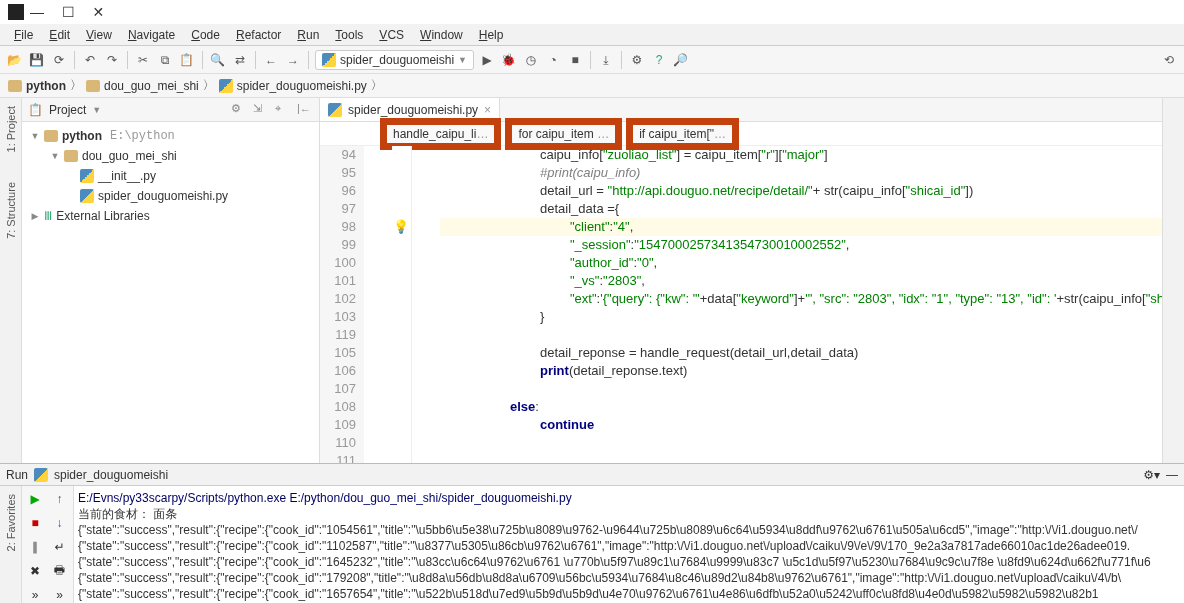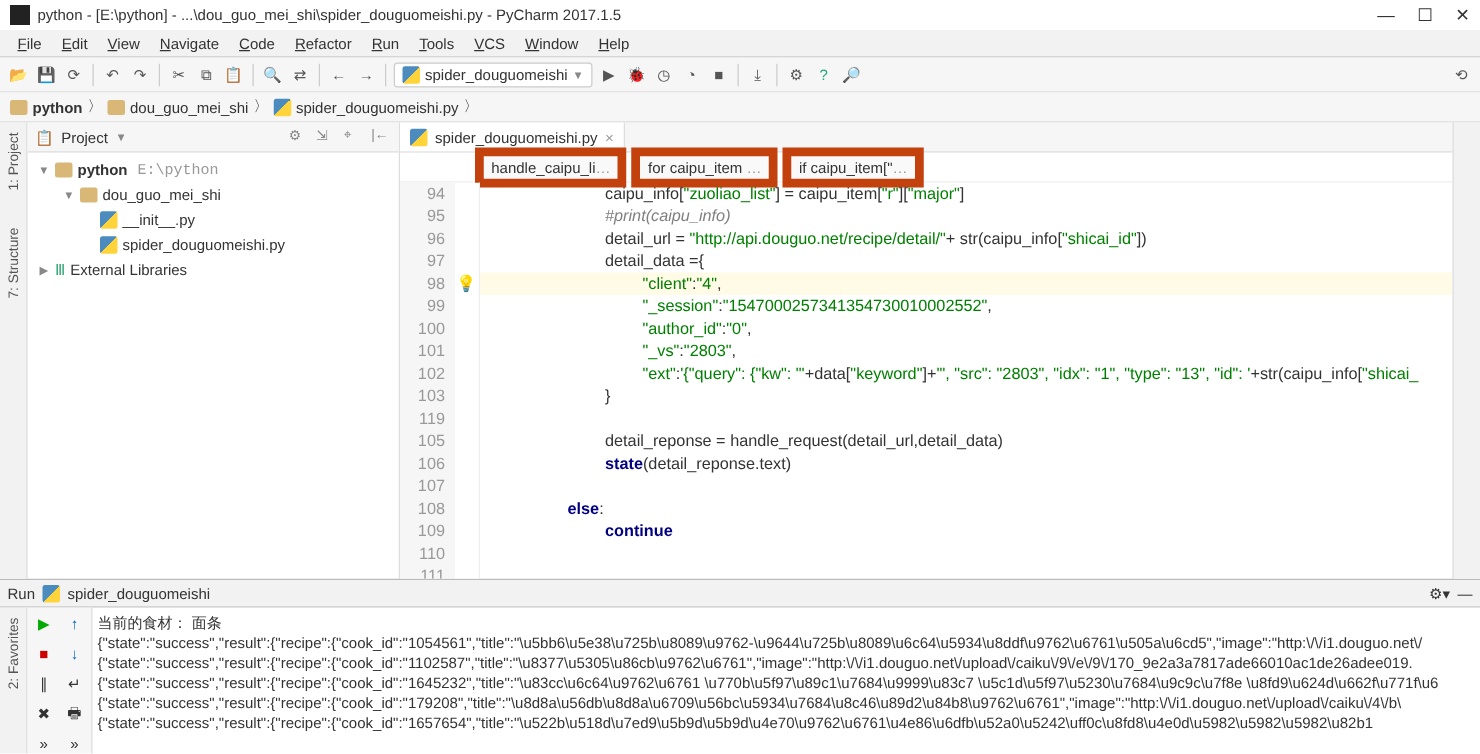--- a/index.html
+++ b/index.html
@@ -32,21 +32,21 @@
 .treeitem .caret { width: 10px; color: #888; font-size: 9px; text-align: center; }
 .treeitem .name { white-space: nowrap; }
 .treeitem .path { color: #999; margin-left: 4px; font-family: Liberation Mono, monospace; }
 .editor { flex: 1; display: flex; flex-direction: column; overflow: hidden; }
 .tabs { height: 24px; display: flex; align-items: center; border-bottom: 1px solid #ddd; background: #f6f6f6; }
 .tab { display: flex; align-items: center; gap: 6px; padding: 0 8px; height: 100%; background: #fff; border-right: 1px solid #ddd; }
 .tab .close { color: #999; }
 .breadcrumb2 { height: 24px; display: flex; align-items: center; padding-left: 60px; gap: 4px; border-bottom: 1px solid #eee; font-family: Consolas, monospace; font-size: 12px; }
 .bc { padding: 2px 6px; border: 7px solid #c2410c; background: #f9f9f9; }
 .bc .ell { color: #999; }
-.codewrap { flex: 1; display: flex; overflow: hidden; font-family: Consolas, "Courier New", monospace; font-size: 13px; }
+.codewrap { flex: 1; display: flex; overflow: hidden; font-family: Consolas, "Courier New", monospace; font-size: 13px; gap: 28px; }
 .gutter { width: 44px; background: #f6f6f6; text-align: right; padding-right: 8px; color: #999; line-height: 18px; }
 .icongutter { width: 20px; background: #fff; border-right: 1px solid #eee; line-height: 18px; text-align: center; }
 .code { flex: 1; white-space: nowrap; overflow: hidden; line-height: 18px; }
 .code .line { height: 18px; padding-left: 6px; }
 .line.hl { background: #fffbe6; }
 .str { color: #008000; }
 .kw { color: #000080; font-weight: bold; }
 .cmt { color: #808080; font-style: italic; }
 .runpanel { border-top: 1px solid #bbb; height: 140px; display: flex; flex-direction: column; }
 .runheader { height: 22px; display: flex; align-items: center; padding: 0 6px; background: #f2f2f2; border-bottom: 1px solid #ccc; gap: 6px; }
@@ -57,21 +57,20 @@
 .console { flex: 1; font-family: Consolas, monospace; font-size: 12px; line-height: 16px; padding: 4px; overflow: hidden; white-space: nowrap; }
 .console .cmd { color: #006; }
 .green { color: #0a0; }
 .red { color: #c00; }
 </style>
 </head>
 <body>
 
 <div class="titlebar">
   <div class="icon"></div>
-  <div class="title">python - [E:\python] - ...\dou_guo_mei_shi\spider_douguomeishi.py - PyCharm 2017.1.5</div>
   <div class="wincontrols">
     <span>—</span>
     <span>☐</span>
     <span>✕</span>
   </div>
 </div>
 
 <div class="menubar">
   <span>File</span>
   <span>Edit</span>
@@ -247,21 +246,21 @@
         <div class="line" style="padding-left:100px"><span>detail_url = </span><span class="str">"http://api.douguo.net/recipe/detail/"</span><span>+ str(caipu_info[</span><span class="str">"shicai_id"</span><span>])</span></div>
         <div class="line" style="padding-left:100px"><span>detail_data ={</span></div>
         <div class="line hl" style="padding-left:130px"><span class="str">"client"</span><span>:</span><span class="str">"4"</span><span>,</span></div>
         <div class="line" style="padding-left:130px"><span class="str">"_session"</span><span>:</span><span class="str">"1547000257341354730010002552"</span><span>,</span></div>
         <div class="line" style="padding-left:130px"><span class="str">"author_id"</span><span>:</span><span class="str">"0"</span><span>,</span></div>
         <div class="line" style="padding-left:130px"><span class="str">"_vs"</span><span>:</span><span class="str">"2803"</span><span>,</span></div>
         <div class="line" style="padding-left:130px"><span class="str">"ext"</span><span>:</span><span class="str">'{"query": {"kw": "'</span><span>+data[</span><span class="str">"keyword"</span><span>]+</span><span class="str">'", "src": "2803", "idx": "1", "type": "13", "id": '</span><span>+str(caipu_info[</span><span class="str">"shicai_</span></div>
         <div class="line" style="padding-left:100px"><span>}</span></div>
         <div class="line">&nbsp;</div>
         <div class="line" style="padding-left:100px"><span>detail_reponse = handle_request(detail_url,detail_data)</span></div>
-        <div class="line" style="padding-left:100px"><span class="kw">state</span><span>(detail_reponse.text)</span></div>
+        <div class="line" style="padding-left:100px"><span class="kw">print</span><span>(detail_reponse.text)</span></div>
         <div class="line">&nbsp;</div>
         <div class="line" style="padding-left:70px"><span class="kw">else</span><span>:</span></div>
         <div class="line" style="padding-left:100px"><span class="kw">continue</span></div>
         <div class="line">&nbsp;</div>
         <div class="line">&nbsp;</div>
 
       </div>
     </div>
   </div>
 
@@ -287,20 +286,21 @@
       <div class="rbtn red">■</div>
       <div class="rbtn" style="color:#06c">↓</div>
       <div class="rbtn">∥</div>
       <div class="rbtn">↵</div>
       <div class="rbtn">✖</div>
       <div class="rbtn">🖶</div>
       <div class="rbtn">»</div>
       <div class="rbtn">»</div>
     </div>
     <div class="console">
+      <div class="cmd">E:/Evns/py33scarpy/Scripts/python.exe E:/python/dou_guo_mei_shi/spider_douguomeishi.py</div>
       <div>当前的食材：   面条</div>
       <div>{"state":"success","result":{"recipe":{"cook_id":"1054561","title":"\u5bb6\u5e38\u725b\u8089\u9762-\u9644\u725b\u8089\u6c64\u5934\u8ddf\u9762\u6761\u505a\u6cd5","image":"http:\/\/i1.douguo.net\/</div>
       <div>{"state":"success","result":{"recipe":{"cook_id":"1102587","title":"\u8377\u5305\u86cb\u9762\u6761","image":"http:\/\/i1.douguo.net\/upload\/caiku\/9\/e\/9\/170_9e2a3a7817ade66010ac1de26adee019.</div>
       <div>{"state":"success","result":{"recipe":{"cook_id":"1645232","title":"\u83cc\u6c64\u9762\u6761 \u770b\u5f97\u89c1\u7684\u9999\u83c7 \u5c1d\u5f97\u5230\u7684\u9c9c\u7f8e \u8fd9\u624d\u662f\u771f\u6</div>
       <div>{"state":"success","result":{"recipe":{"cook_id":"179208","title":"\u8d8a\u56db\u8d8a\u6709\u56bc\u5934\u7684\u8c46\u89d2\u84b8\u9762\u6761","image":"http:\/\/i1.douguo.net\/upload\/caiku\/4\/b\</div>
       <div>{"state":"success","result":{"recipe":{"cook_id":"1657654","title":"\u522b\u518d\u7ed9\u5b9d\u5b9d\u4e70\u9762\u6761\u4e86\u6dfb\u52a0\u5242\uff0c\u8fd8\u4e0d\u5982\u5982\u5982\u82b1</div>
     </div>
   </div>
 </div>
 

